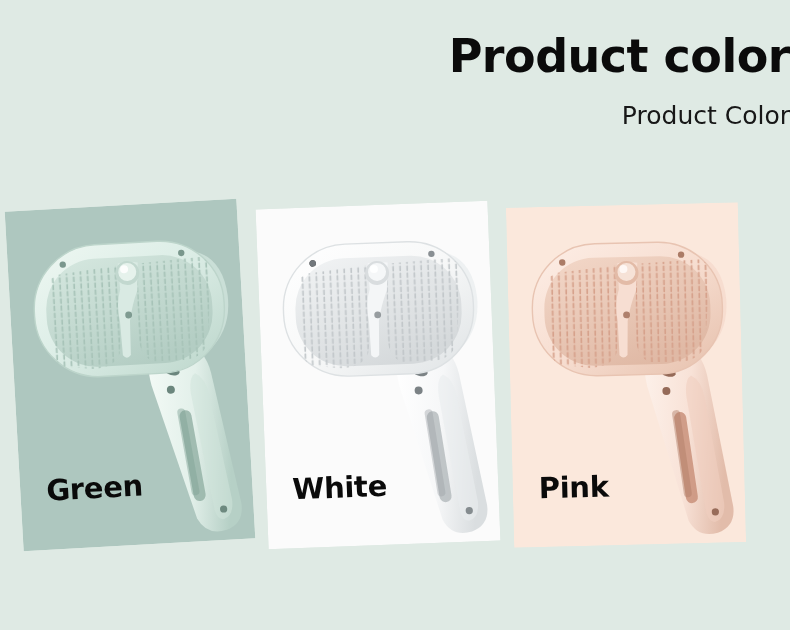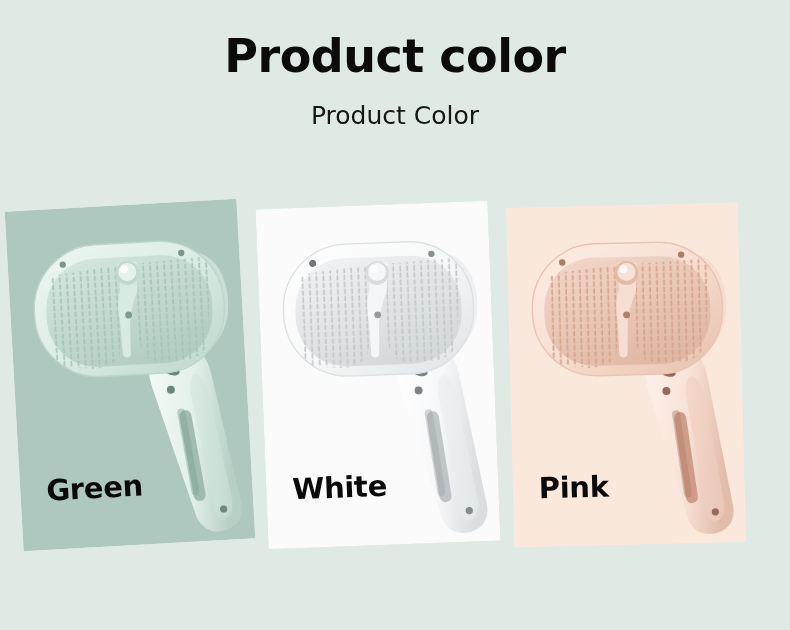--- a/index.html
+++ b/index.html
@@ -14,21 +14,21 @@
     background: #dfeae4;
     font-family: "DejaVu Sans", "Liberation Sans", sans-serif;
     position: relative;
   }
 
   
   .header {
     position: absolute;
     top: 0; left: 0;
     width: 790px;
-    text-align: center;
+    text-align: right;
   }
 
   .page-title {
     margin-top: 32px;
     font-size: 46px;
     font-weight: 700;
     letter-spacing: -0.5px;
     color: #0b0b0b;
     line-height: 1.05;
     font-family: "DejaVu Sans", "Liberation Sans", sans-serif;

